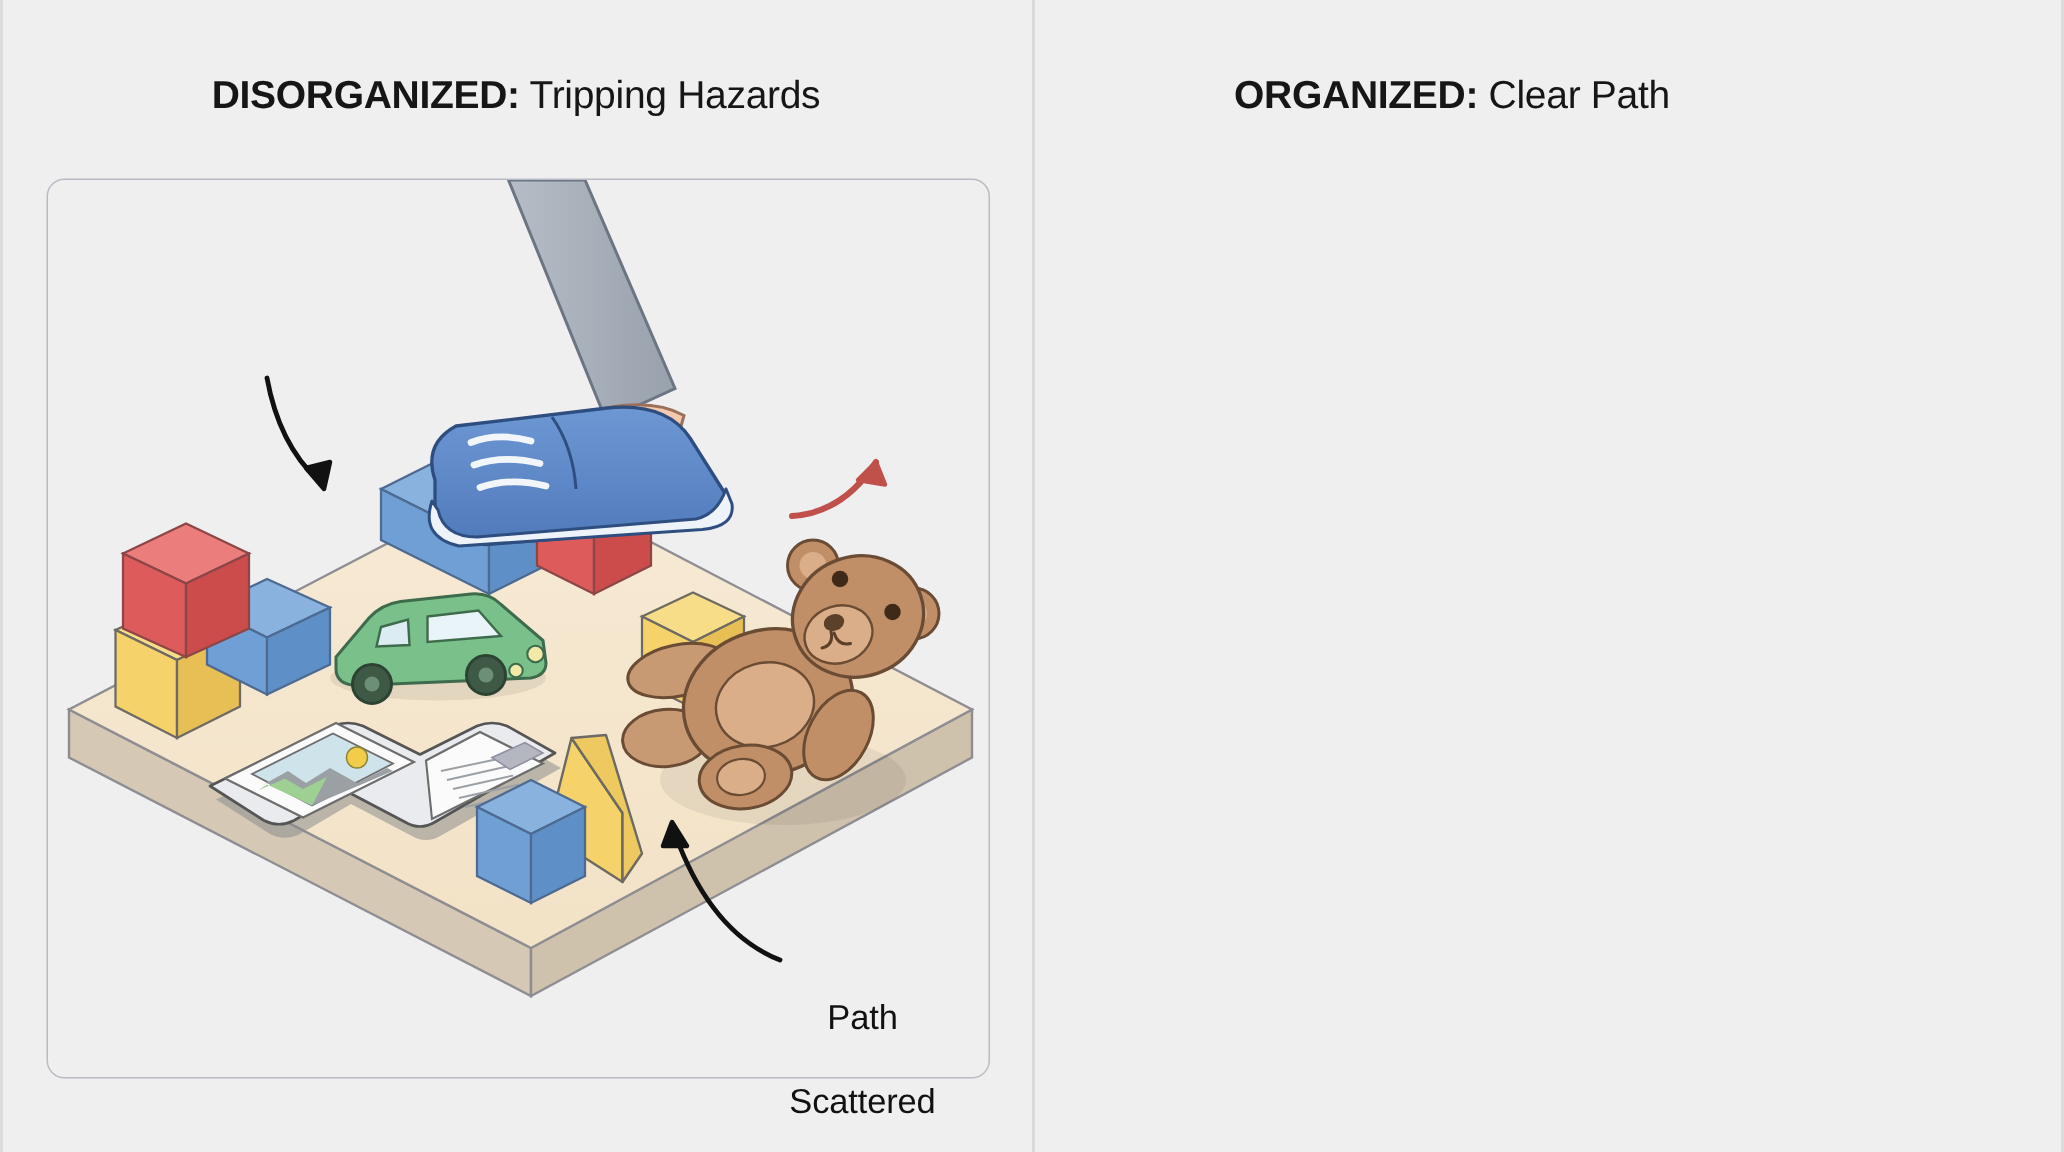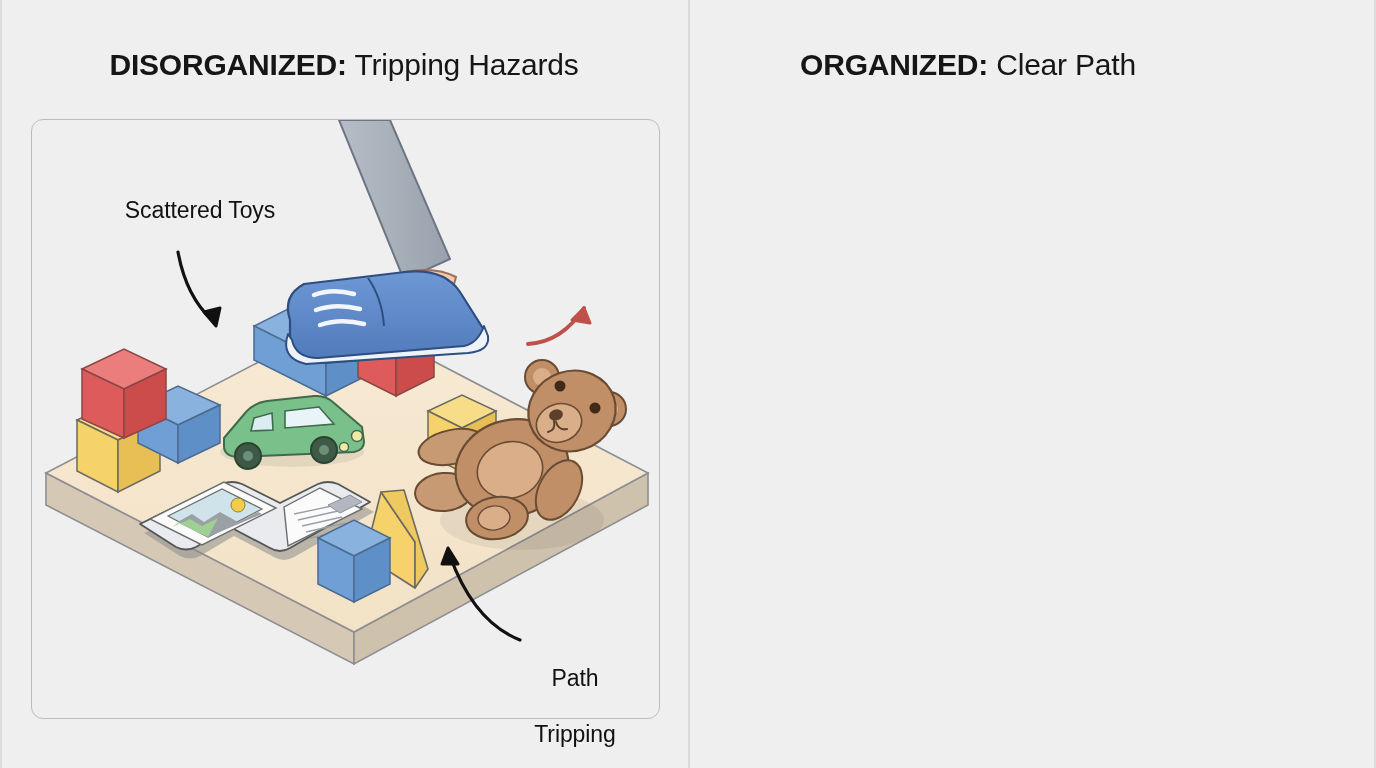--- a/index.html
+++ b/index.html
@@ -21,21 +21,21 @@
     position:absolute;left:688px;top:0;width:2px;height:768px;
     background:#d9d9dc;
   }
   .edge-left{position:absolute;left:0;top:0;width:2px;height:768px;background:#dcdcde;}
   .edge-right{position:absolute;left:1374px;top:0;width:2px;height:768px;background:#dcdcde;}
 
   
   .panel-title{
     position:absolute;top:48px;left:0;width:100%;
     text-align:center;
-    font-size:30px;
+    font-size:26px;
     color:#161616;
     letter-spacing:-0.2px;
     white-space:nowrap;
   }
   .panel-title .strong{font-weight:bold;}
   .panel-title .rest{font-weight:normal;}
 
   
   .frame{
     position:absolute;
@@ -228,30 +228,29 @@
         </g>
 
         <g>
           <path d="M496 224 Q530 222 552 188" fill="none" stroke="#c0504a" stroke-width="4" stroke-linecap="round"></path>
           <path d="M552 188 L540 200 L558 203 Z" fill="#c0504a" stroke="#c0504a" stroke-width="3" stroke-linejoin="round"></path>
         </g>
       </svg>
     </div>
 
     <div class="anno" id="anno-scattered">
-      <div>Scattered Toys</div>
     </div>
     <svg class="anno-svg" width="688" height="768">
       <path d="M178 252 Q186 296 212 320" fill="none" stroke="#111" stroke-width="3.2" stroke-linecap="round"></path>
       <path d="M216 326 L204 312 L220 308 Z" fill="#111" stroke="#111" stroke-width="3" stroke-linejoin="round"></path>
     </svg>
 
     <div class="anno" id="anno-floor">
       <div>Path</div>
-      <div>Tripping</div>
+      <div>Scattered</div>
     </div>
     <svg class="anno-svg" width="688" height="768">
       <path d="M520 640 Q474 622 450 556" fill="none" stroke="#111" stroke-width="3.2" stroke-linecap="round"></path>
       <path d="M448 548 L458 564 L442 564 Z" fill="#111" stroke="#111" stroke-width="3" stroke-linejoin="round"></path>
     </svg>
   </div>
 
   <div class="panel" id="panel-right">
 
     <div class="panel-title">

